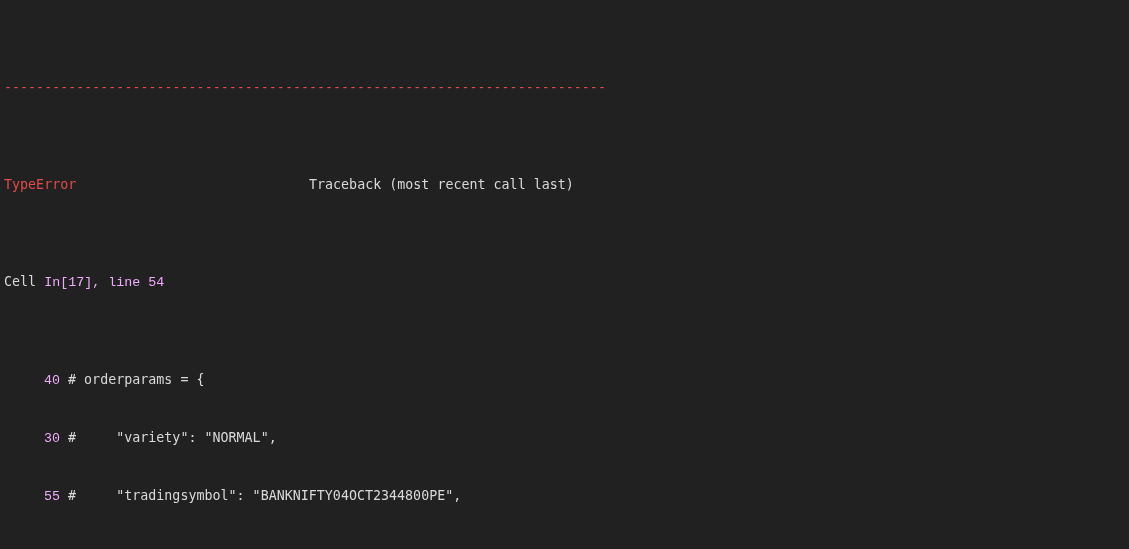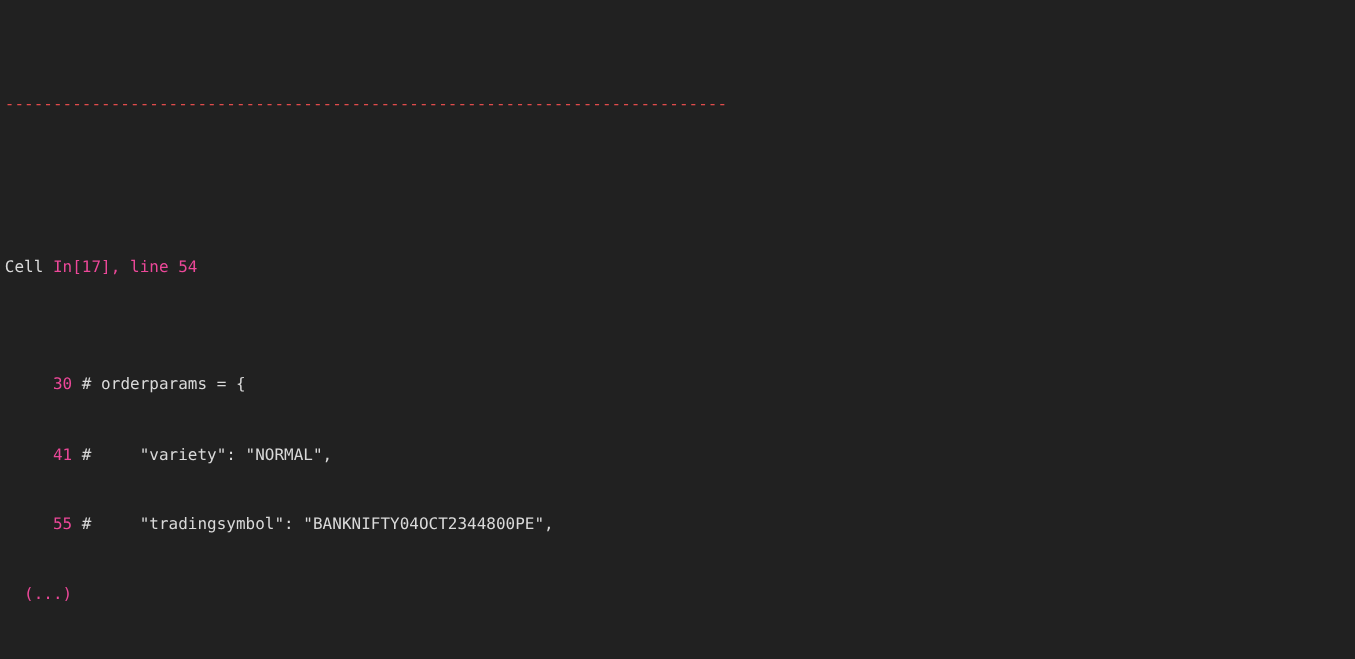--- a/index.html
+++ b/index.html
@@ -20,45 +20,46 @@
   #traceback {
     padding: 0 0 0 4px;
     white-space: pre;
   }
   .line {
     height: 19.45px;
     white-space: pre;
     letter-spacing: 0.02px;
   }
   .c-red-b   { color: #e04b4b; }
-  .c-green   { color: #ec4899; }
+  .c-green   { color: #f0abfc; font-family: Liberation Mono, monospace; }
   .c-white   { color: #d9d9d9; }
   .dash {
     color: #e04b4b;
     display: block;
     height: 19.45px;
     line-height: 19.45px;
   }
 </style>
 </head>
 <body>
 
 <div id="traceback">
 
   
   <div class="line"><span class="dash">---------------------------------------------------------------------------</span></div>
 
   
+  <div class="line"><span class="c-red-b">TypeError</span><span>                             </span><span class="c-white">Traceback (most recent call last)</span></div>
 
   
   <div class="line"><span class="c-white">Cell </span><span class="c-green">In[17], line 54</span></div>
 
   
-  <div class="line"><span class="c-green">     30</span><span class="c-white"> # orderparams = {</span></div>
-  <div class="line"><span class="c-green">     41</span><span class="c-white"> #     "variety": "NORMAL",</span></div>
+  <div class="line"><span class="c-green">     40</span><span class="c-white"> # orderparams = {</span></div>
+  <div class="line"><span class="c-green">     30</span><span class="c-white"> #     "variety": "NORMAL",</span></div>
   <div class="line"><span class="c-green">     55</span><span class="c-white"> #     "tradingsymbol": "BANKNIFTY04OCT2344800PE",</span></div>
   <div class="line"><span class="c-green">  (...)</span></div>
   
   
   
   
 
   
 
   

